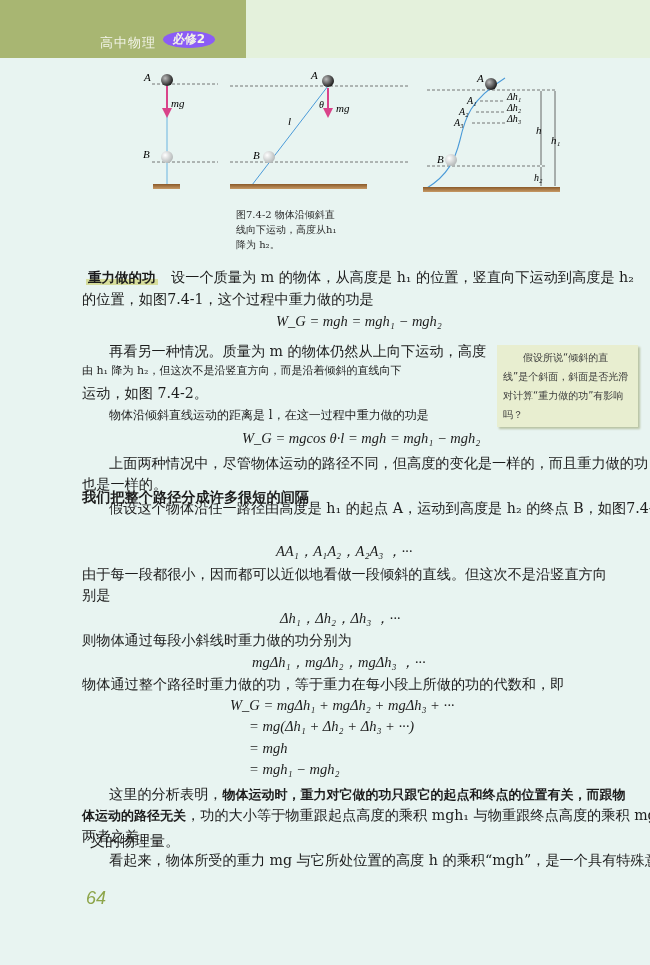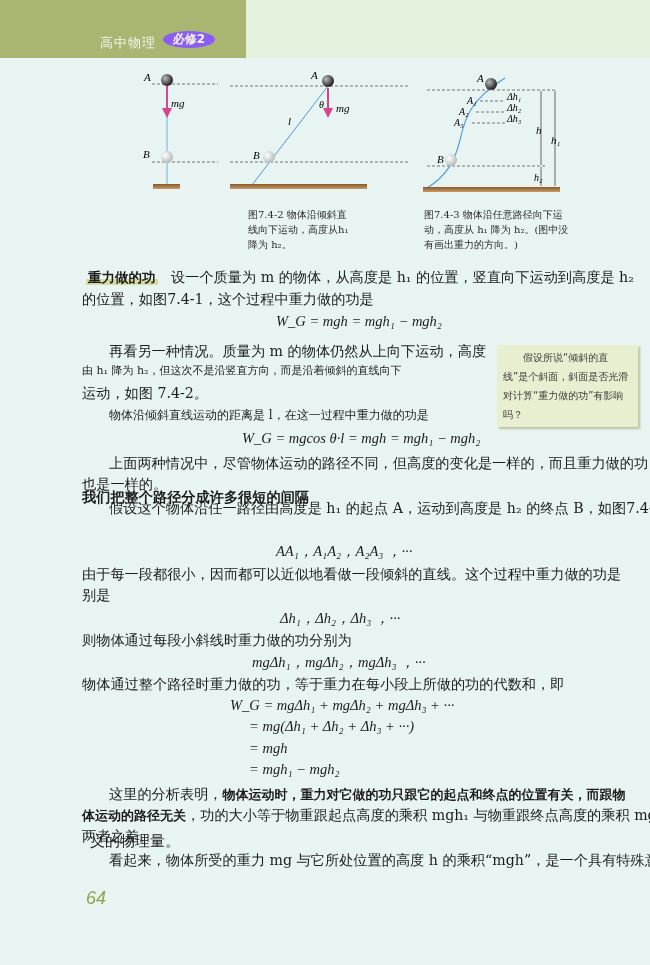--- a/index.html
+++ b/index.html
@@ -98,29 +98,24 @@
       <text x="507" y="40" font-style="italic" font-size="10" font-family="Liberation Serif,serif">Δh₁</text>
       <text x="507" y="51" font-style="italic" font-size="10" font-family="Liberation Serif,serif">Δh₂</text>
       <text x="507" y="62" font-style="italic" font-size="10" font-family="Liberation Serif,serif">Δh₃</text>
       <text x="437" y="103" font-style="italic" font-size="11" font-family="Liberation Serif,serif">B</text>
       <text x="536" y="74" font-style="italic" font-size="11" font-family="Liberation Serif,serif">h</text>
       <text x="551" y="84" font-style="italic" font-size="11" font-family="Liberation Serif,serif">h₁</text>
       <text x="534" y="121" font-style="italic" font-size="10" font-family="Liberation Serif,serif">h₂</text>
     </g>
   </svg>
 
-  <div class="caption" style="left:248px;top:147px;">
+  <div class="caption" style="left:236px;top:147px;">
     <div>图7.4-2  物体沿倾斜直</div>
     <div>线向下运动，高度从h₁</div>
     <div>降为 h₂。</div>
-  </div>
-  <div class="caption" style="left:424px;top:147px;">
-    <div>图7.4-3  物体沿任意路径向下运</div>
-    <div>动，高度从 h₁ 降为 h₂。(图中没</div>
-    <div>有画出重力的方向。)</div>
   </div>
 </div>
 
 <div>
   <div class="p" style="left:86px;top:268px;font-size:14.2px;">
     <span class="sec-head">重力做的功</span>&nbsp;&nbsp;&nbsp;<span>设一个质量为 m 的物体，从高度是 h₁ 的位置，竖直向下运动到高度是 h₂</span>
   </div>
   <div class="p left0" style="top:290px;font-size:14.2px;">的位置，如图7.4-1，这个过程中重力做的功是</div>
   <div class="formula" style="left:276px;top:313px;">W_G = mgh = mgh₁ − mgh₂</div>
 
@@ -131,21 +126,21 @@
   <div class="p indent" style="top:407px;font-size:12px;">物体沿倾斜直线运动的距离是 l，在这一过程中重力做的功是</div>
   <div class="formula" style="left:242px;top:430px;">W_G = mgcos θ·l = mgh = mgh₁ − mgh₂</div>
 
   <div class="p indent" style="top:454px;font-size:14.2px;">上面两种情况中，尽管物体运动的路径不同，但高度的变化是一样的，而且重力做的功</div>
   <div class="p left0" style="top:475px;font-size:14.2px;">也是一样的。</div>
 
   <div class="p indent" style="top:499px;font-size:14.2px;">假设这个物体沿任一路径由高度是 h₁ 的起点 A，运动到高度是 h₂ 的终点 B，如图7.4-3。</div>
   <div class="p left0" style="top:488px;font-size:14.2px;font-weight:bold;">我们把整个路径分成许多很短的间隔</div>
   <div class="formula" style="left:276px;top:542px;font-family:Liberation Serif, serif;">AA₁，A₁A₂，A₂A₃ ，···</div>
 
-  <div class="p left0" style="top:565px;font-size:14.2px;">由于每一段都很小，因而都可以近似地看做一段倾斜的直线。这个过程中重力做的功是</div>
+  <div class="p left0" style="top:565px;font-size:14.2px;">由于每一段都很小，因而都可以近似地看做一段倾斜的直线。但这次不是沿竖直方向</div>
   <div class="p left0" style="top:586px;font-size:14.2px;">别是</div>
   <div class="formula" style="left:280px;top:609px;">Δh₁，Δh₂，Δh₃ ，···</div>
 
   <div class="p left0" style="top:631px;font-size:14.2px;">则物体通过每段小斜线时重力做的功分别为</div>
   <div class="formula" style="left:252px;top:653px;">mgΔh₁，mgΔh₂，mgΔh₃ ，···</div>
 
   <div class="p left0" style="top:675px;font-size:14.2px;">物体通过整个路径时重力做的功，等于重力在每小段上所做的功的代数和，即</div>
   <div class="formula" style="left:230px;top:697px;">W_G = mgΔh₁ + mgΔh₂ + mgΔh₃ + ···</div>
   <div class="formula" style="left:249px;top:718px;">= mg(Δh₁ + Δh₂ + Δh₃ + ···)</div>
   <div class="formula" style="left:249px;top:740px;">= mgh</div>

